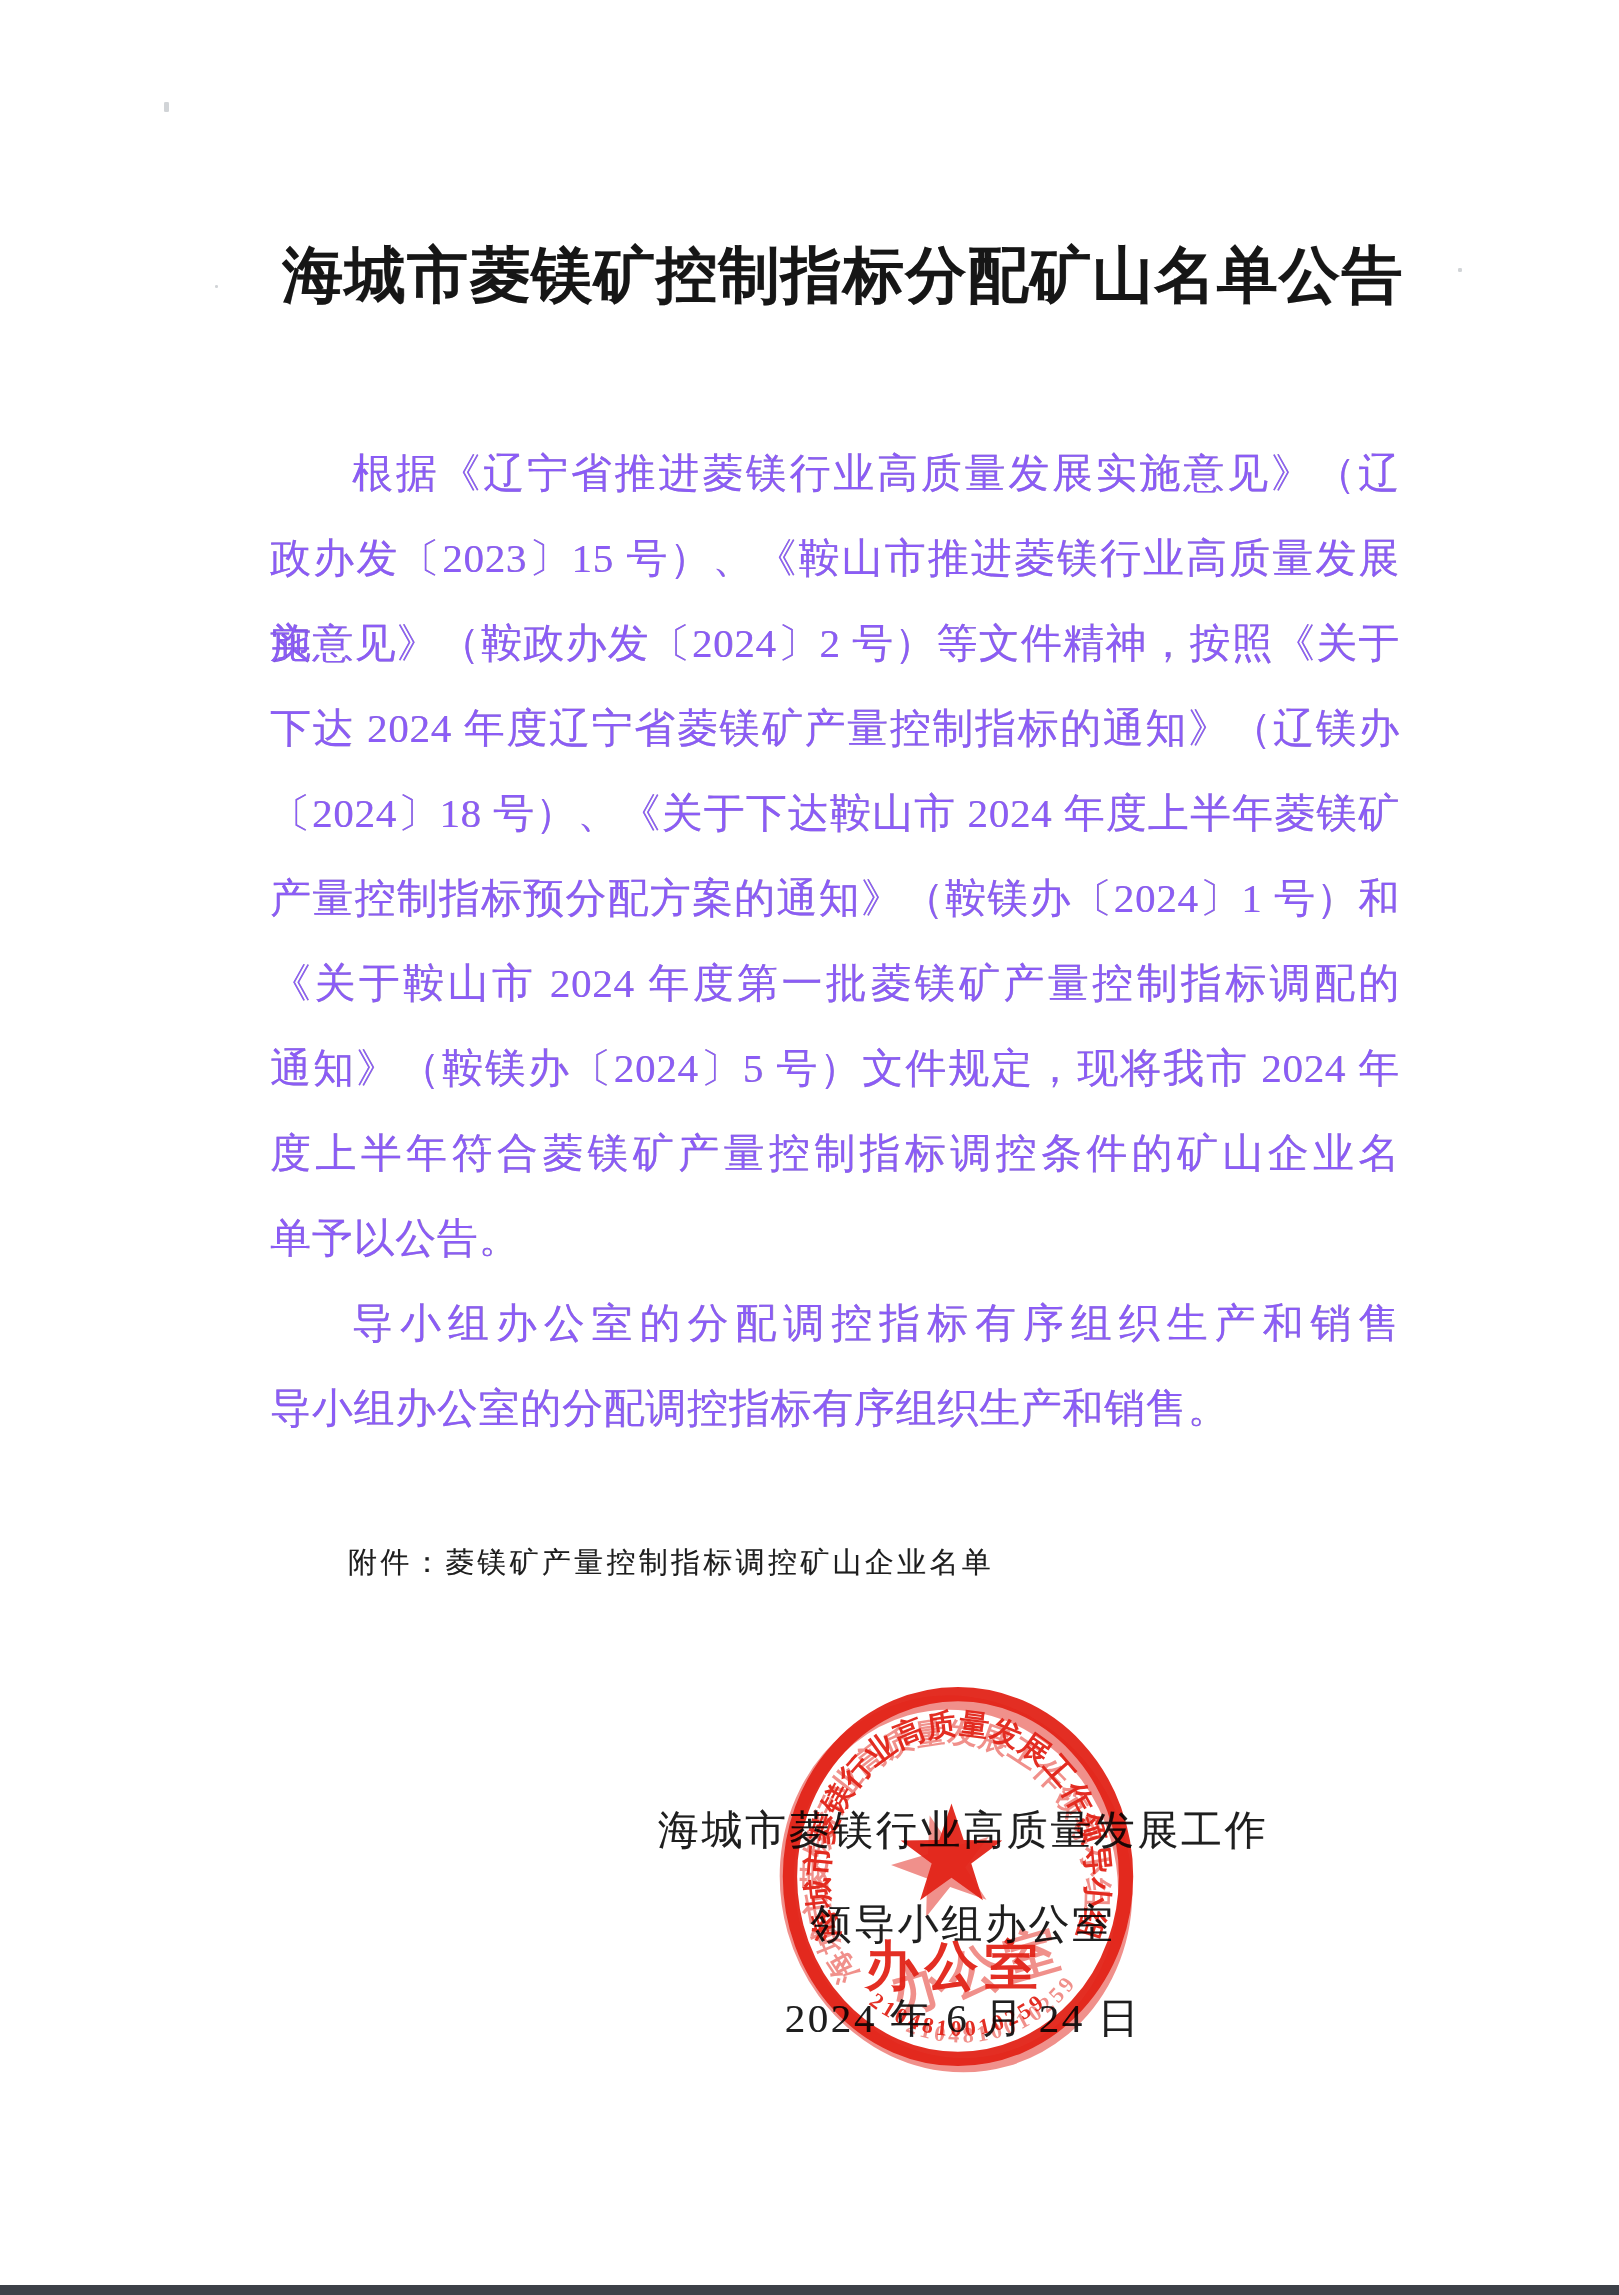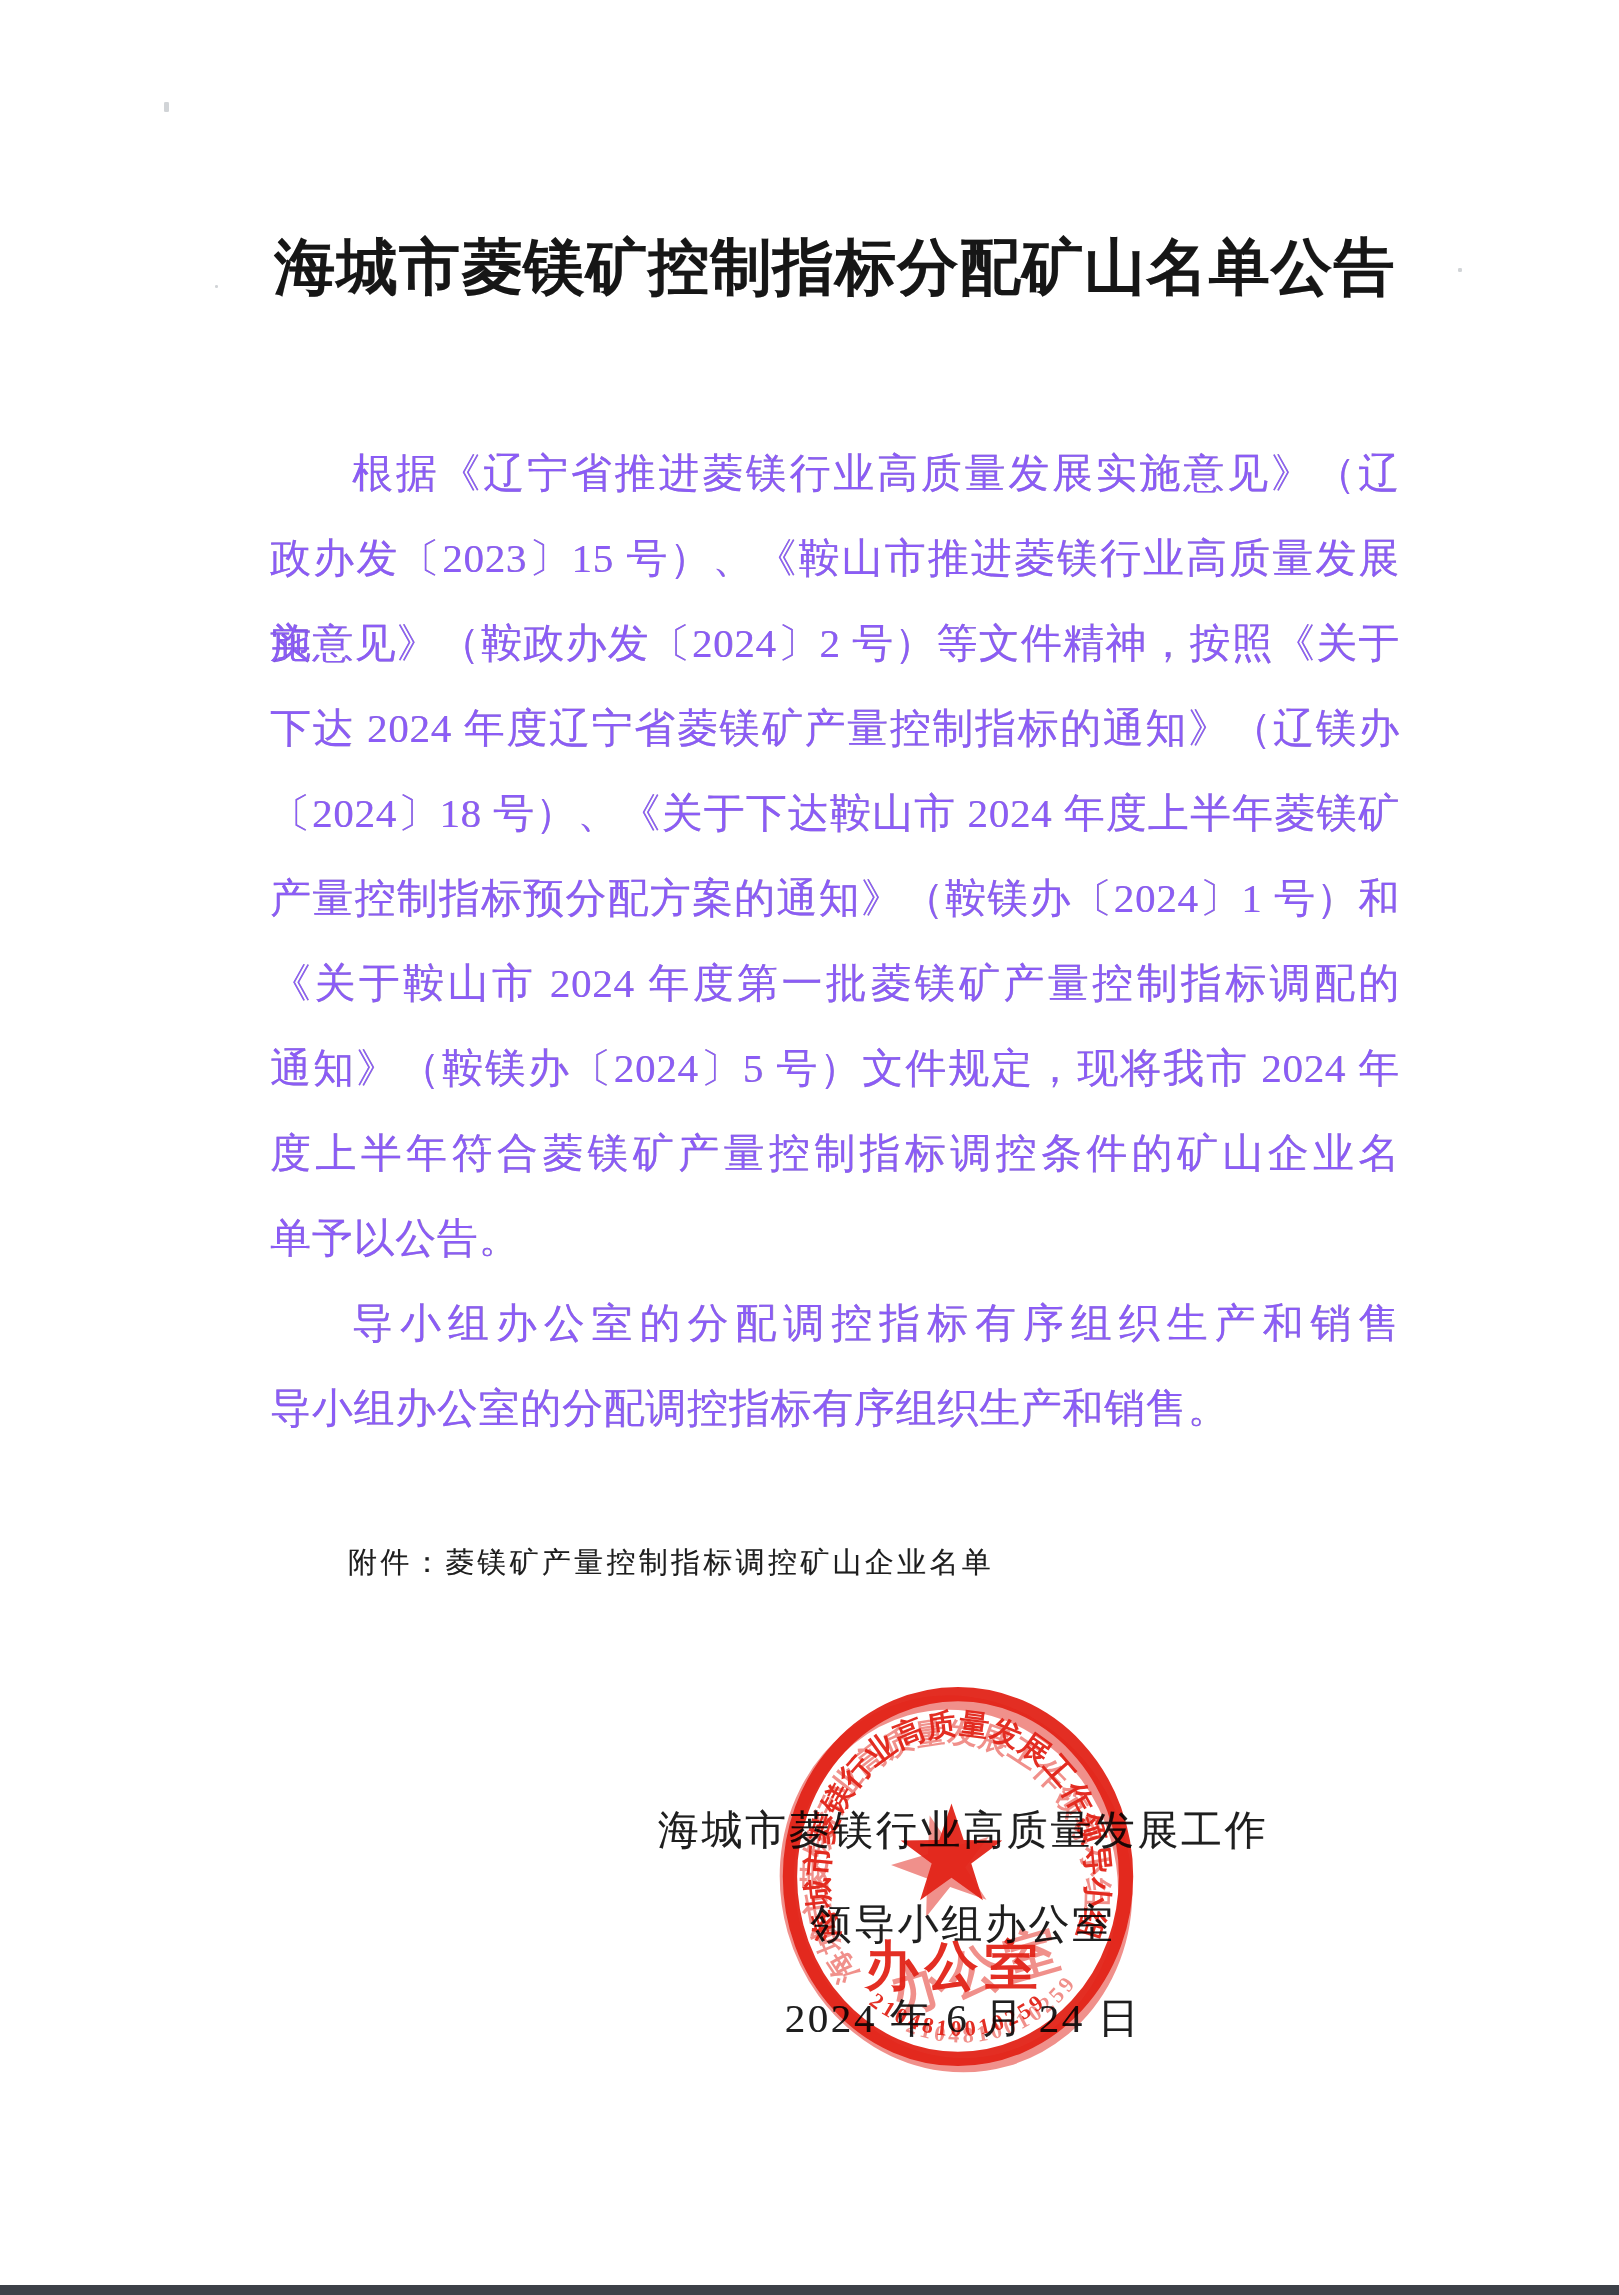--- a/index.html
+++ b/index.html
@@ -12,21 +12,21 @@
     overflow:hidden;
   }
   .page{
     position:absolute;inset:0;
     background:#ffffff;
   }
   
   .title{
     position:absolute;
     top:227px;left:270px;width:1130px;
-    margin:0;
+    margin:8px;
     font-size:61px;font-weight:700;
     letter-spacing:1.3px;
     text-align:center;
     color:#161616;
     text-shadow:0.3px 0.3px 0.5px rgba(30,30,30,.45);
     white-space:nowrap;
   }
   
   .body-text{
     position:absolute;

